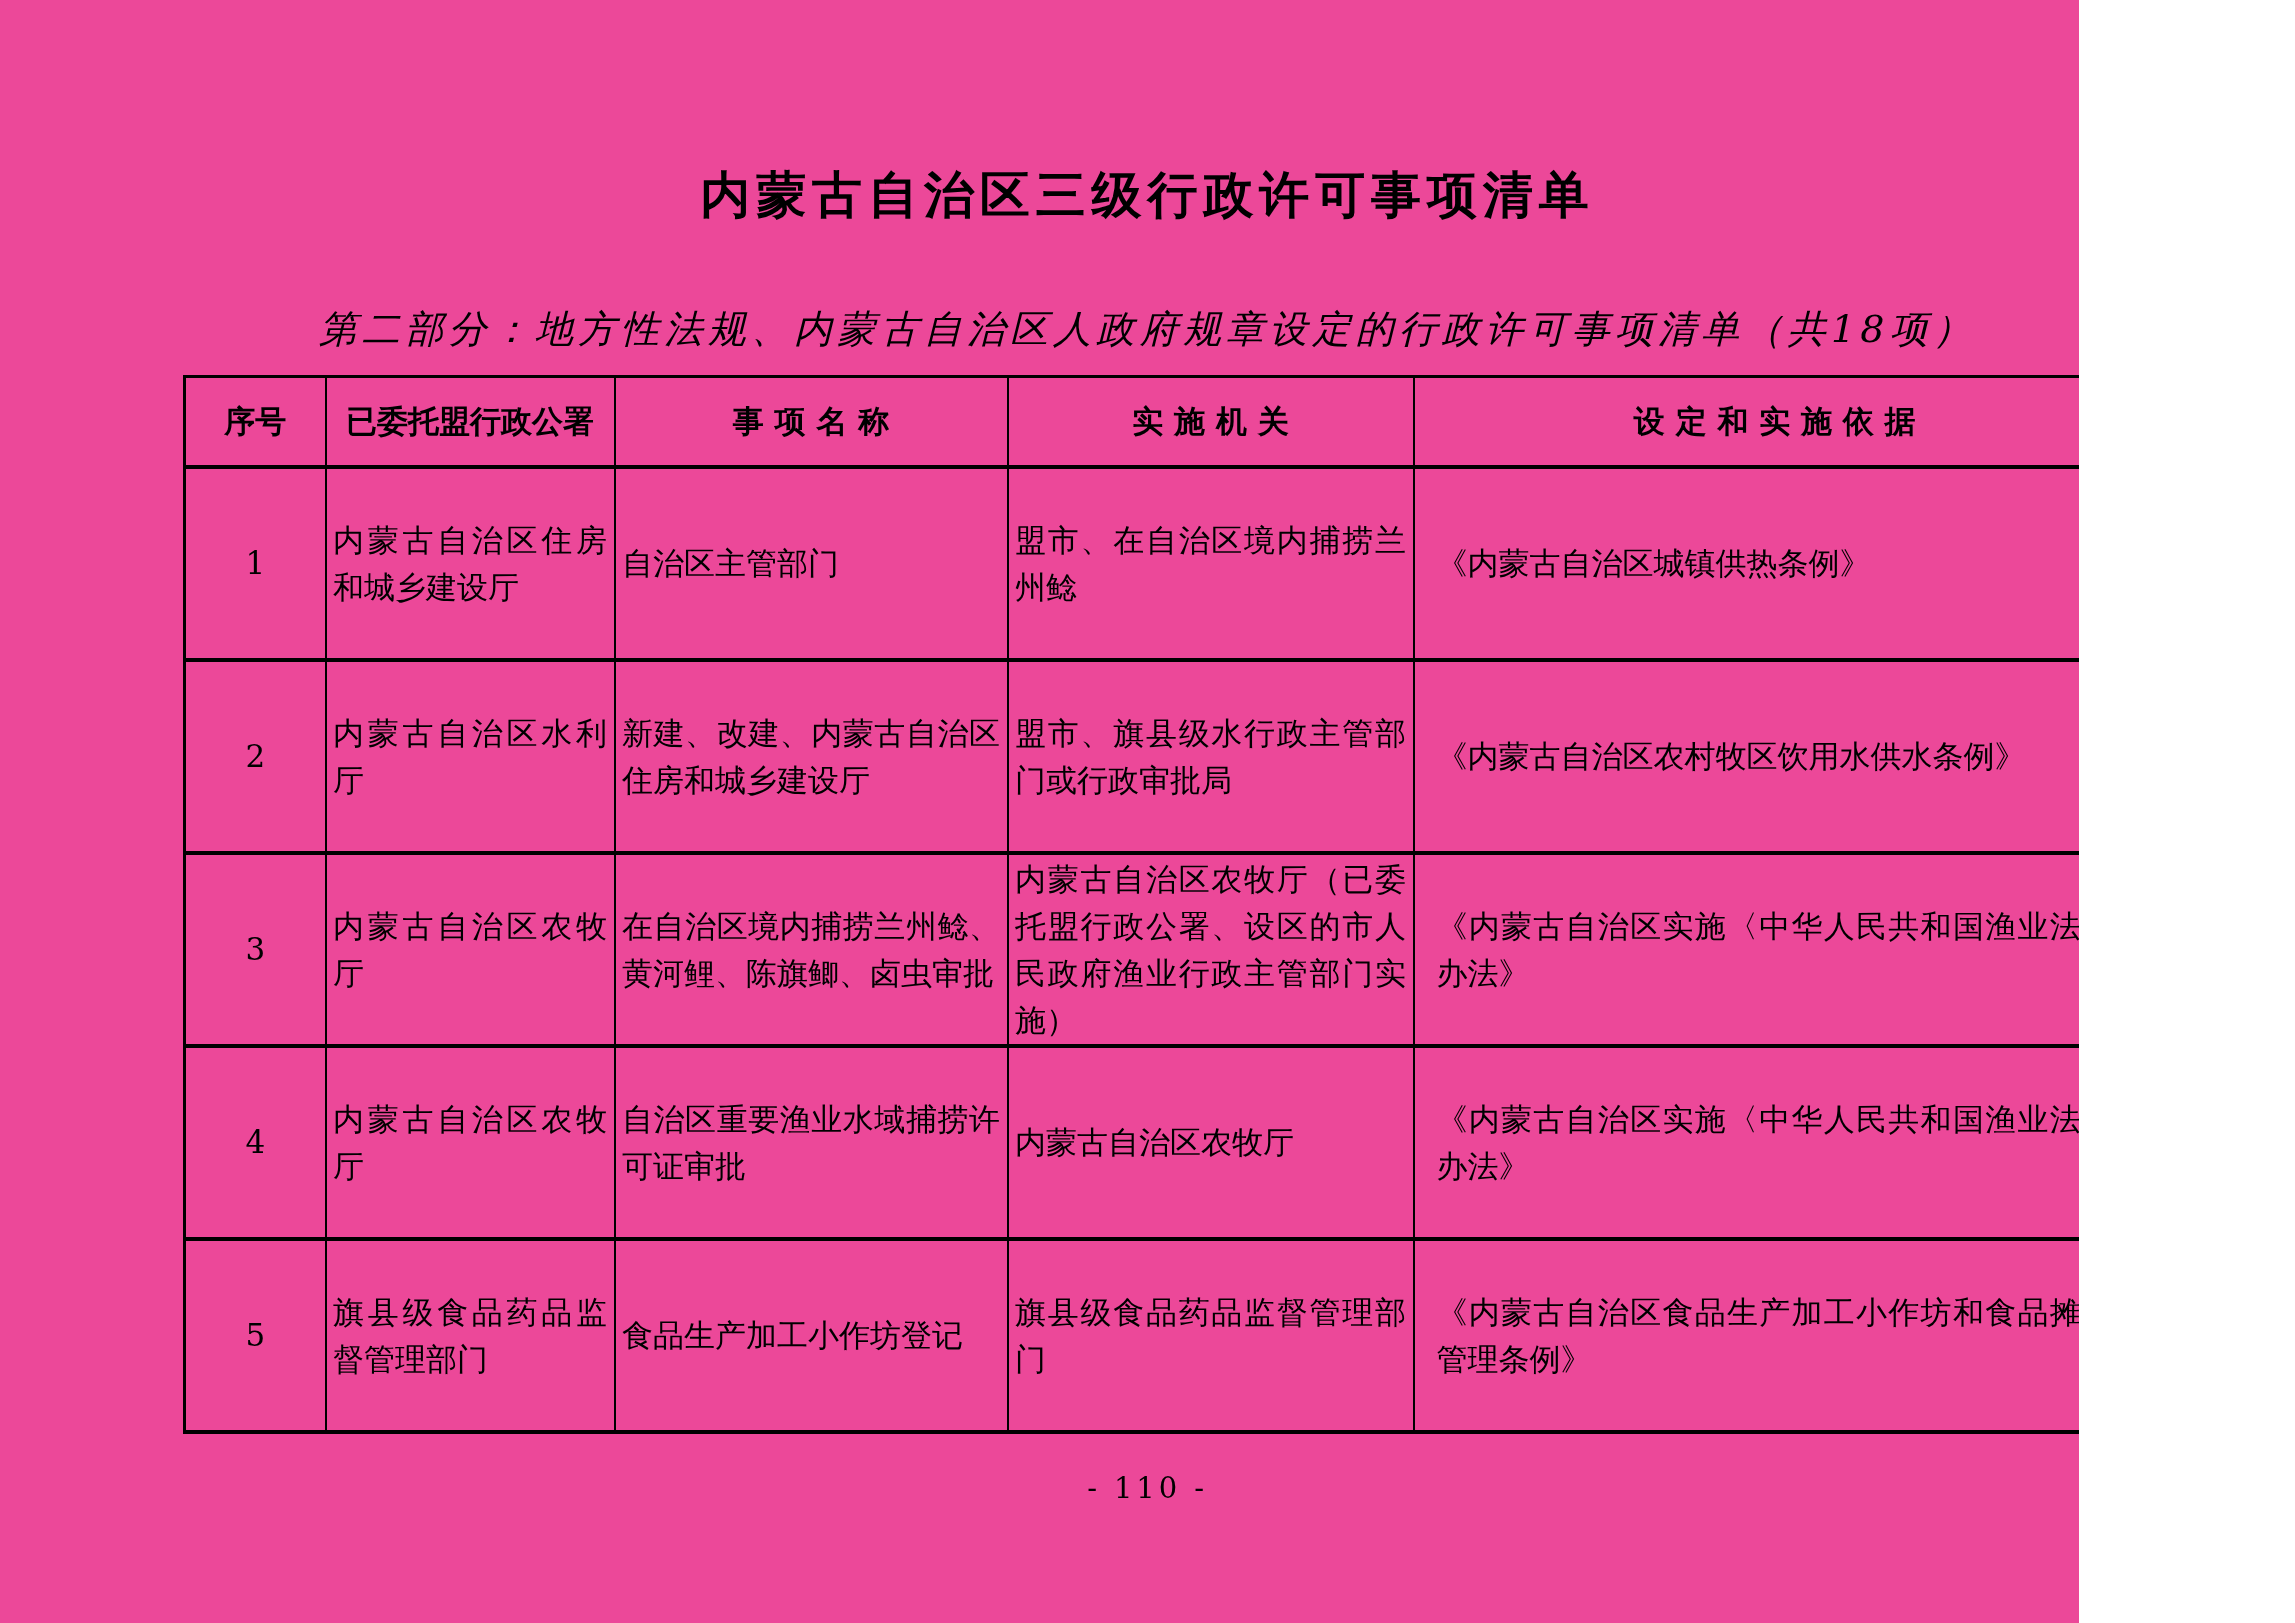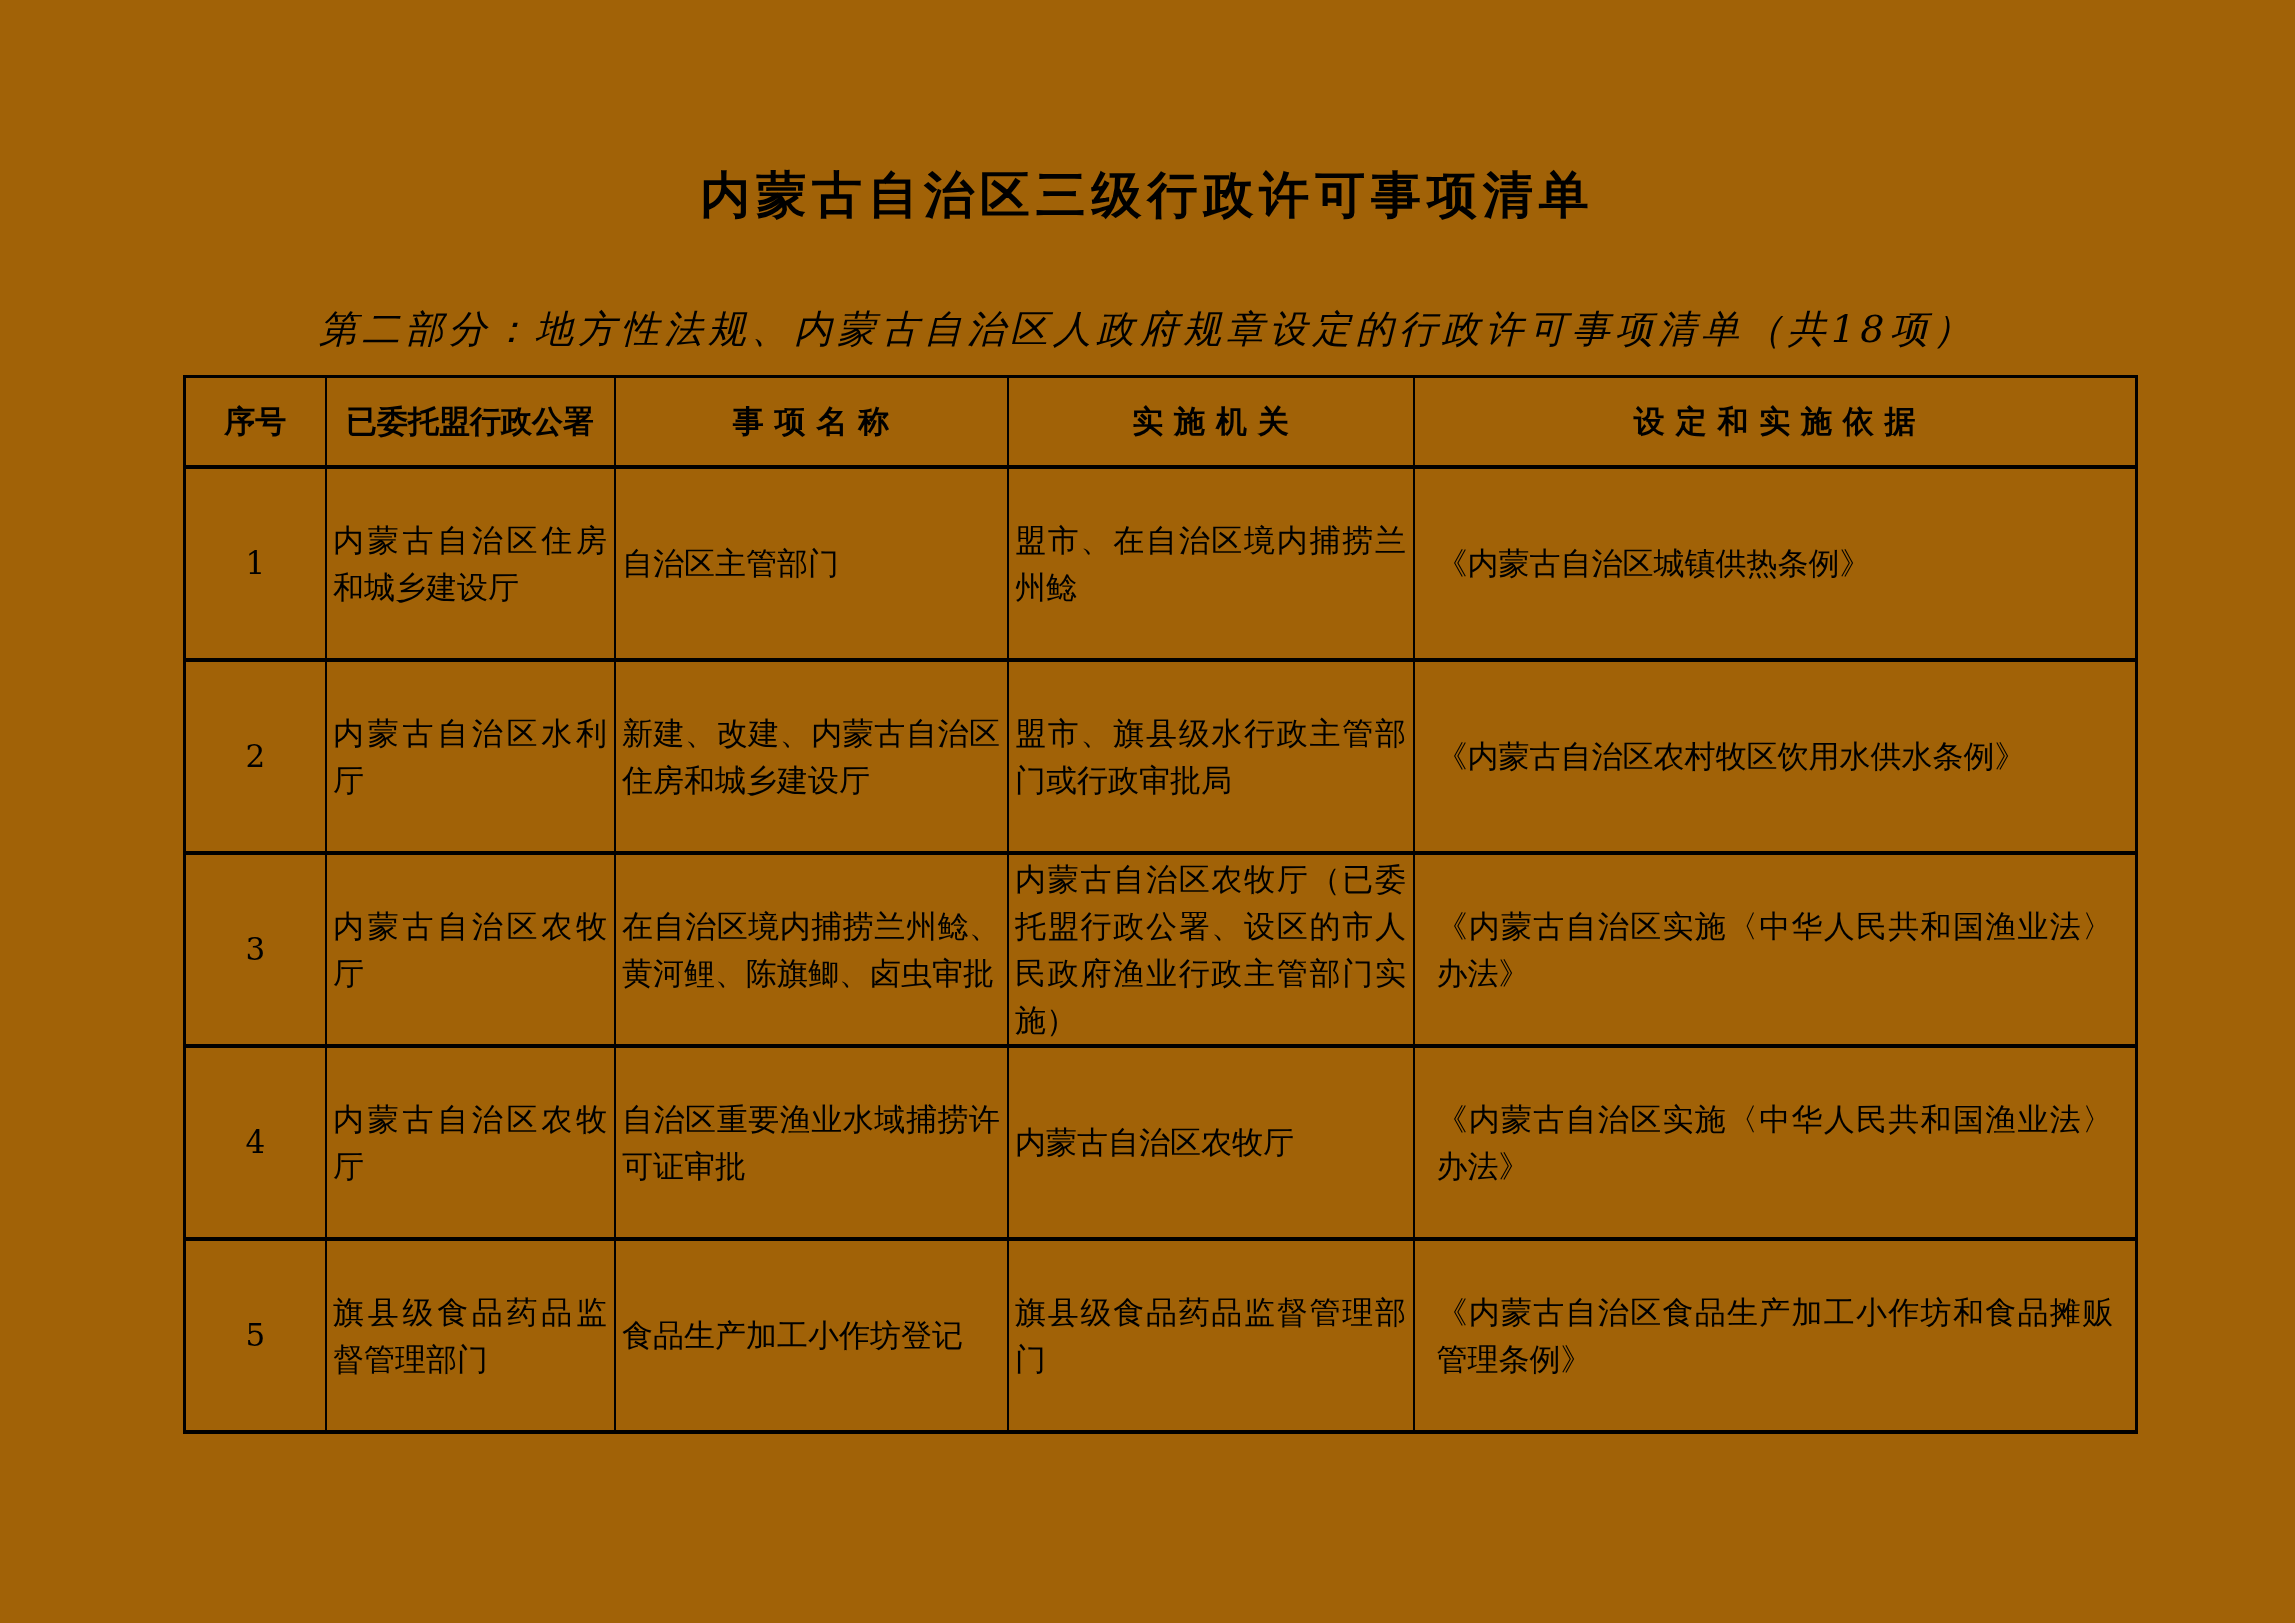--- a/index.html
+++ b/index.html
@@ -4,23 +4,23 @@
 <style>
   html, body {
     margin: 0;
     padding: 0;
     background: #ffffff;
     font-family: "DejaVu Serif", "Liberation Serif", serif;
     color: #000000;
   }
   .page {
     position: relative;
-    width: 2295px;
+    width: 2079px;
     height: 1623px;
-    background: #a16207;
+    background: #ec4899;
     overflow: hidden;
   }
   .title {
     position: absolute;
     top: 162px;
     left: 0;
     width: 2295px;
     margin: 0;
     text-align: center;
     font-family: "DejaVu Serif", "Liberation Serif", serif;
@@ -154,15 +154,16 @@
       <tr>
         <td class="c-no">5</td>
         <td>旗县级食品药品监督管理部门</td>
         <td>食品生产加工小作坊登记</td>
         <td>旗县级食品药品监督管理部门</td>
         <td class="c-basis">《内蒙古自治区食品生产加工小作坊和食品摊贩管理条例》</td>
       </tr>
     </tbody>
   </table>
 
+  <div class="footer">- 110 -</div>
 
 </div>
 
 
 </body></html>

